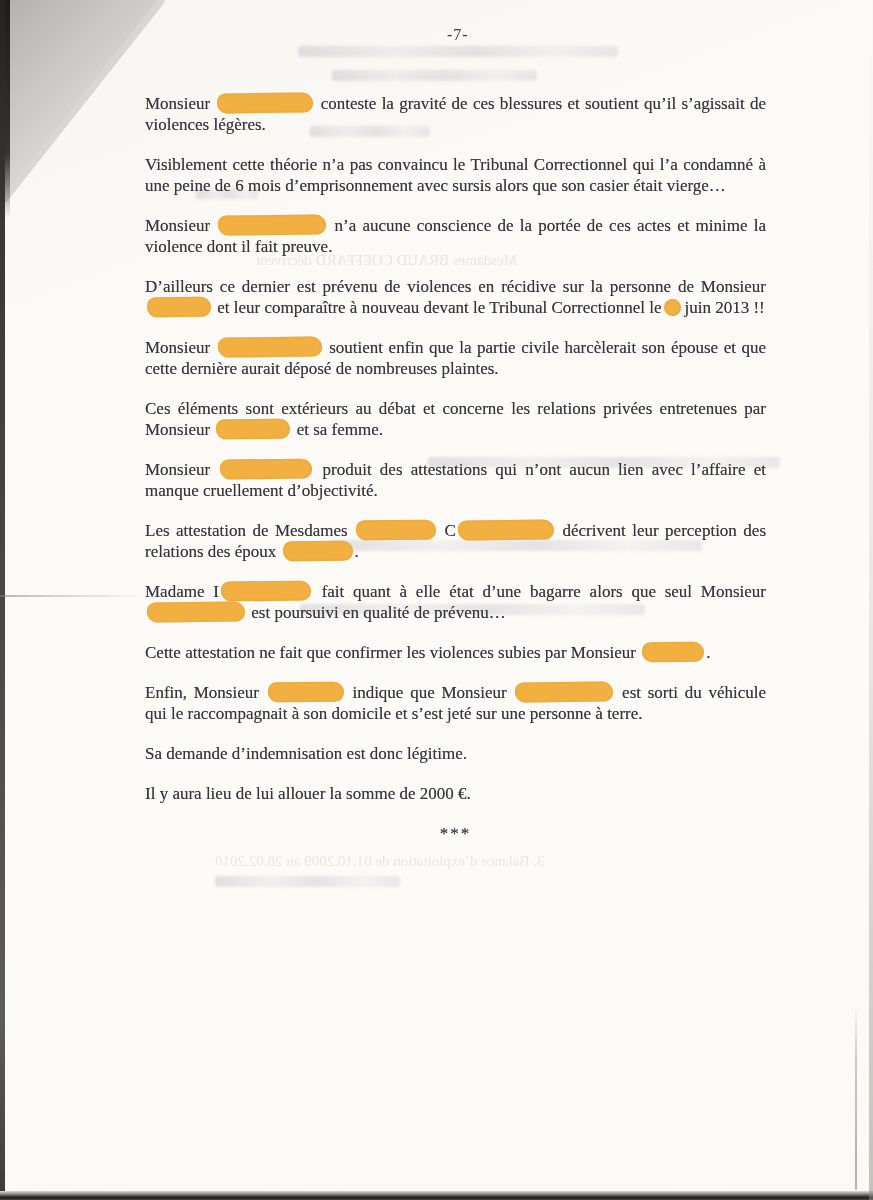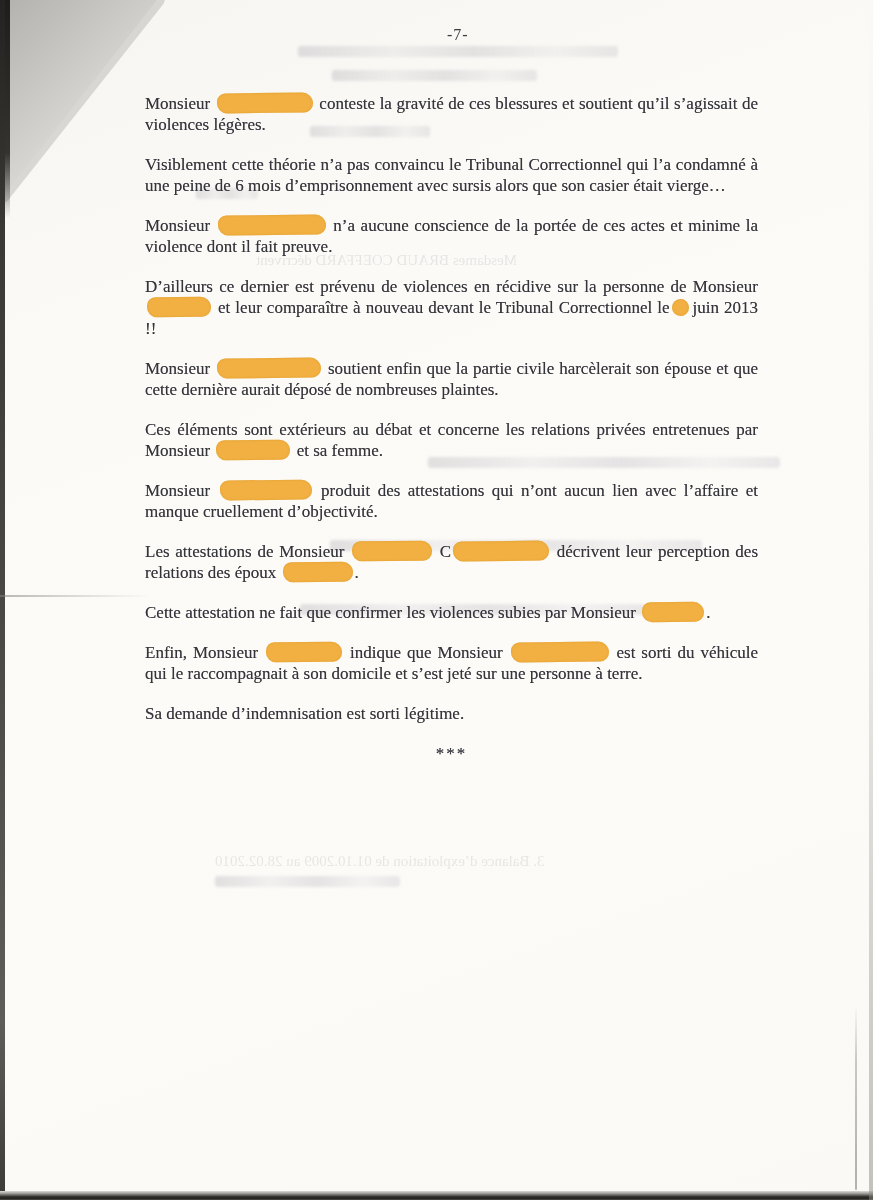--- a/index.html
+++ b/index.html
@@ -27,21 +27,21 @@
   .edge-right{position:absolute;right:0;top:0;width:4px;height:100%;
     background:linear-gradient(180deg,rgba(190,188,182,0) 0%,rgba(170,168,162,.25) 55%,rgba(140,138,132,.5) 100%);}
   .sheet-right-line{position:absolute;left:855px;top:1005px;width:2px;height:185px;
     background:linear-gradient(180deg,rgba(185,183,177,.0),rgba(175,173,167,.65) 30%,rgba(150,148,142,.7) 90%);
     border-radius:1px;}
   
   .page-number{position:absolute;left:447px;top:26px;font-size:16px;letter-spacing:1px;color:#3c3c42;}
   
   .doc{position:absolute;left:145px;top:93px;width:621px;font-size:17px;line-height:21px;
     text-align:justify;}
-  .para{margin:0 8px 19px 0;text-shadow:0 0 .35px rgba(52,52,60,.55);}
+  .para{margin:0 0 19px 0;text-shadow:0 0 .35px rgba(52,52,60,.55);}
   .para.center{text-align:center;letter-spacing:2px;}
   .redaction{display:inline-block;height:20px;vertical-align:-4px;
     background:#f2b042;border-radius:10px 13px 11px 12px;margin:0 2px;
     box-shadow:inset 0 0 2px rgba(214,148,33,.8);transform:rotate(-.6deg);}
   .redaction.circle{border-radius:50%;height:17px;vertical-align:-3px;margin:0 3px;}
   
   .ghost{position:absolute;pointer-events:none;}
   .ghost-text{display:inline-block;transform:scaleX(-1);opacity:.14;color:#6d6a78;
     font-size:15px;white-space:nowrap;filter:blur(.4px);}
   .ghost-smudge{filter:blur(1.6px);border-radius:3px;height:11px;
@@ -77,20 +77,22 @@
   <div class="page-number">-7-</div>
 
   <div class="doc" id="doc">
       <p class="para"><span>Monsieur </span><span class="redaction" style="width: 96px;"></span><span> conteste la gravité de ces blessures et soutient qu’il s’agissait de violences légères.</span></p>
       <p class="para"><span>Visiblement cette théorie n’a pas convaincu le Tribunal Correctionnel qui l’a condamné à une peine de 6 mois d’emprisonnement avec sursis alors que son casier était vierge…</span></p>
       <p class="para"><span>Monsieur </span><span class="redaction" style="width: 108px;"></span><span> n’a aucune conscience de la portée de ces actes et minime la violence dont il fait preuve.</span></p>
       <p class="para"><span>D’ailleurs ce dernier est prévenu de violences en récidive sur la personne de Monsieur </span><span class="redaction" style="width: 64px;"></span><span> et leur comparaître à nouveau devant le Tribunal Correctionnel le</span><span class="redaction circle" style="width: 17px;"></span><span>juin 2013 !!</span></p>
       <p class="para"><span>Monsieur </span><span class="redaction" style="width: 104px;"></span><span> soutient enfin que la partie civile harcèlerait son épouse et que cette dernière aurait déposé de nombreuses plaintes.</span></p>
       <p class="para"><span>Ces éléments sont extérieurs au débat et concerne les relations privées entretenues par Monsieur </span><span class="redaction" style="width: 74px;"></span><span> et sa femme.</span></p>
       <p class="para"><span>Monsieur </span><span class="redaction" style="width: 92px;"></span><span> produit des attestations qui n’ont aucun lien avec l’affaire et manque cruellement d’objectivité.</span></p>
-      <p class="para"><span>Les attestations de Monsieur </span><span class="redaction" style="width: 80px;"></span><span> C</span><span class="redaction" style="width: 96px;"></span><span> décrivent leur perception des relations des époux </span><span class="redaction" style="width: 70px;"></span><span>.</span></p>
+      <p class="para"><span>Les attestation de Mesdames </span><span class="redaction" style="width: 80px;"></span><span> C</span><span class="redaction" style="width: 96px;"></span><span> décrivent leur perception des relations des époux </span><span class="redaction" style="width: 70px;"></span><span>.</span></p>
+      <p class="para"><span>Madame I</span><span class="redaction" style="width: 90px;"></span><span> fait quant à elle état d’une bagarre alors que seul Monsieur </span><span class="redaction" style="width: 98px;"></span><span> est poursuivi en qualité de prévenu…</span></p>
       <p class="para"><span>Cette attestation ne fait que confirmer les violences subies par Monsieur </span><span class="redaction" style="width: 62px;"></span><span>.</span></p>
       <p class="para"><span>Enfin, Monsieur </span><span class="redaction" style="width: 76px;"></span><span> indique que Monsieur </span><span class="redaction" style="width: 98px;"></span><span> est sorti du véhicule qui le raccompagnait à son domicile et s’est jeté sur une personne à terre.</span></p>
-      <p class="para"><span>Sa demande d’indemnisation est sorti légitime.</span></p>
+      <p class="para"><span>Sa demande d’indemnisation est donc légitime.</span></p>
+      <p class="para"><span>Il y aura lieu de lui allouer la somme de 2000 €.</span></p>
       <p class="para center"><span>***</span></p>
     </div>
 
 </div>
 
 </body></html>

